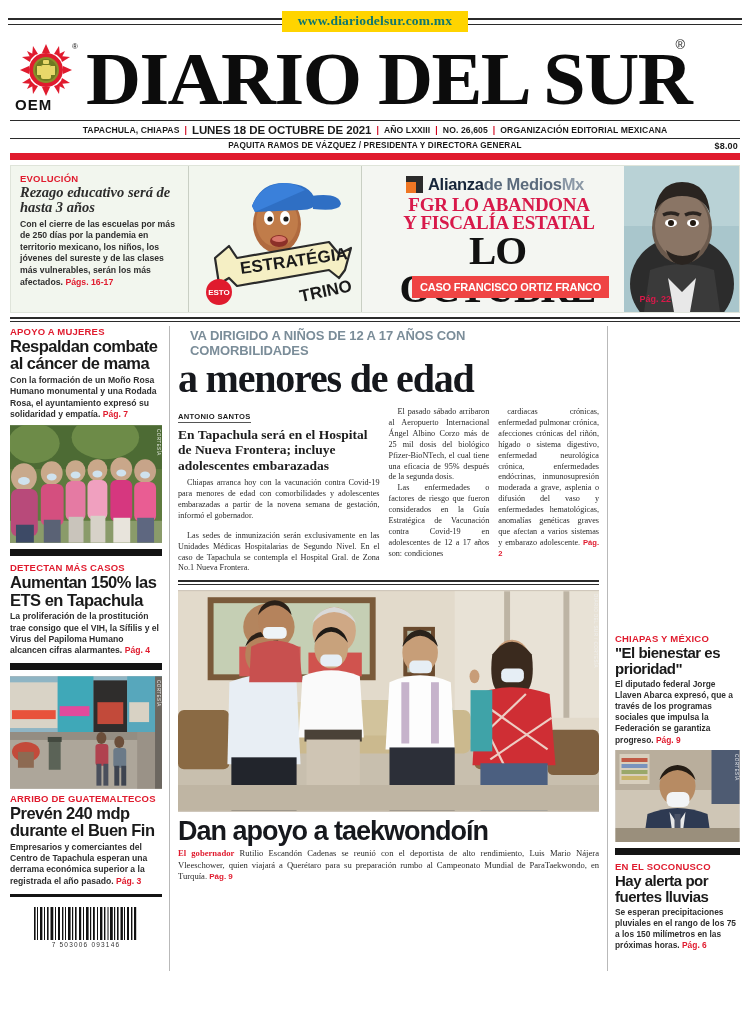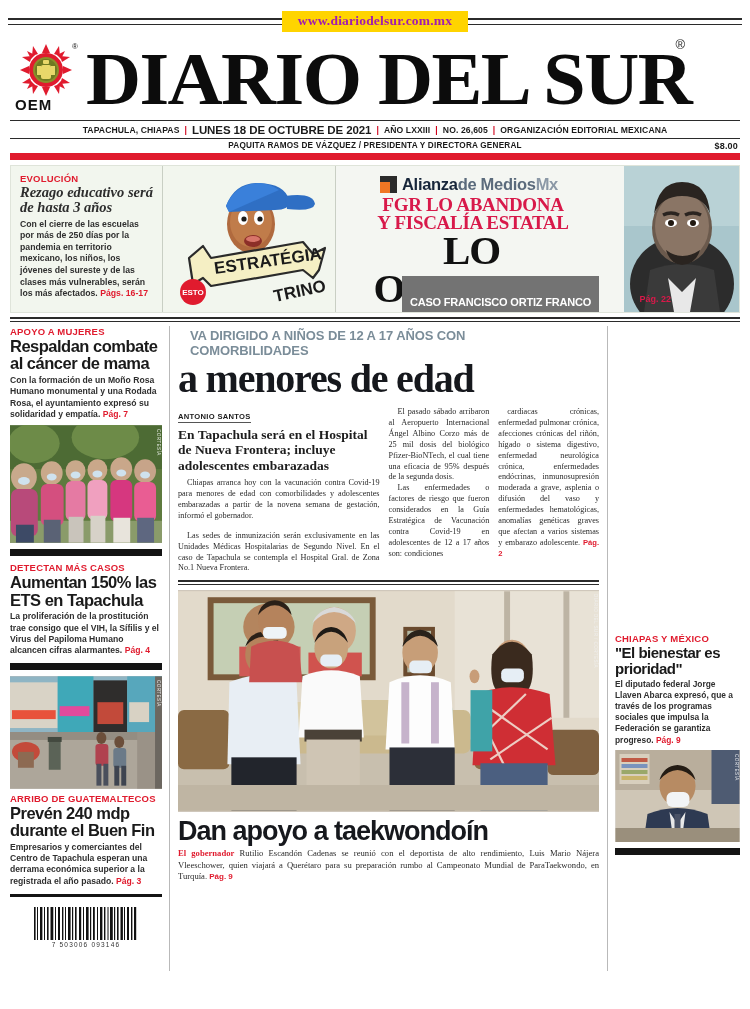--- a/index.html
+++ b/index.html
@@ -3,21 +3,21 @@
 <meta charset="utf-8">
 <style>
   html,body{margin:0;padding:0;background:#ffffff;}
   body{width:750px;height:1009px;overflow:hidden;font-family:"Liberation Sans",sans-serif;color:#1a1a1a;}
   .page{position:relative;width:750px;height:1009px;background:#fff;box-sizing:border-box;}
 
   
   .urlbar{position:relative;height:30px;margin:6px 8px 0 8px;display:flex;align-items:center;justify-content:center;}
   .urlbar:before{content:"";position:absolute;left:0;right:0;top:12px;height:2px;background:#2b2b2b;}
   .urlbar:after{content:"";position:absolute;left:0;right:0;top:18px;height:1px;background:#2b2b2b;}
-  .urlchip{position:relative;z-index:2;background:#ffd400;padding:2px 16px 3px 16px;font-family:"Liberation Serif",serif;font-weight:bold;font-size:13.5px;letter-spacing:.2px;color:#a21caf;}
+  .urlchip{position:relative;z-index:2;background:#ffd400;padding:2px 16px 3px 16px;font-family:"Liberation Serif",serif;font-weight:bold;font-size:13.5px;letter-spacing:.2px;color:#0f766e;}
 
   
   .masthead{display:flex;align-items:center;padding:2px 10px 0 12px;height:82px;}
   .oemlogo{width:74px;height:78px;position:relative;flex:0 0 74px;}
   .oem-sun{position:absolute;left:8px;top:4px;width:52px;height:52px;}
   .oem-word{position:absolute;left:3px;top:56px;font-family:"Liberation Sans",sans-serif;font-weight:bold;font-size:15px;letter-spacing:1px;color:#111;}
   .oem-reg{position:absolute;left:60px;top:2px;font-size:8px;color:#111;}
   .wordmark{flex:1;position:relative;display:flex;align-items:center;}
   .wordmark .txt{font-family:"Liberation Serif",serif;font-weight:bold;font-size:74px;line-height:.92;letter-spacing:-1.5px;color:#0c0c0c;transform:scaleX(1.03);transform-origin:left center;white-space:nowrap;}
   .wordmark .reg{font-size:13px;vertical-align:top;position:relative;top:-34px;left:2px;font-family:"Liberation Sans",sans-serif;font-weight:normal;}
@@ -26,36 +26,36 @@
   .rule-thin{height:1px;background:#2b2b2b;margin:0 10px;}
   .dateline{margin:0 10px;display:flex;align-items:center;justify-content:center;gap:5px;font-size:8.6px;font-weight:bold;letter-spacing:.1px;padding:3px 0 2px;color:#1b1b1b;}
   .dateline .sep{color:#d0021b;font-weight:bold;}
   .dateline .big{font-size:11.5px;font-weight:bold;letter-spacing:-.1px;}
   .directora{margin:0 10px;position:relative;text-align:center;font-size:8.2px;font-weight:bold;letter-spacing:.2px;padding:2px 0 3px;border-top:1px solid #2b2b2b;}
   .price{position:absolute;right:2px;top:2px;font-size:9px;font-weight:bold;}
   .redbar{height:7px;background:#e01b2e;margin:0 10px;}
 
   
   .toprow{margin:5px 10px 0 10px;display:flex;height:148px;background:#f2f6ee;border:1px solid #dfe4da;box-sizing:border-box;}
-  .panel-evo{width:152px;padding:7px 8px 4px 9px;box-sizing:border-box;border-right:1px solid #c9cfc4;}
+  .panel-evo{width:178px;padding:7px 8px 4px 9px;box-sizing:border-box;border-right:1px solid #c9cfc4;}
   .kicker-red{color:#e01b2e;font-weight:bold;font-size:9.5px;letter-spacing:.2px;margin-bottom:1px;}
   .evo-head{font-family:"Liberation Serif",serif;font-style:italic;font-weight:bold;font-size:14.5px;line-height:1.06;color:#2d2d2d;margin:1px 0 3px;}
   .evo-body{font-size:8.7px;line-height:1.33;font-weight:bold;color:#2f2f2f;}
   .evo-body .pg{color:#e01b2e;}
 
   .panel-cartoon{width:172px;position:relative;border-right:1px solid #c9cfc4;overflow:hidden;}
   .panel-alianza{flex:1;position:relative;overflow:hidden;background:#f4f6f2;}
 
   .alianza-logo{position:absolute;left:44px;top:9px;display:flex;align-items:center;gap:5px;}
   .al-mark{width:17px;height:17px;position:relative;}
   .al-txt{font-size:16.5px;font-weight:bold;letter-spacing:-.3px;}
   .al-txt .b{color:#17263a;} .al-txt .g{color:#5b6b7c;} .al-txt .l{color:#8b98a6;font-weight:bold;}
   .fgr{position:absolute;left:22px;top:30px;width:230px;text-align:center;font-family:"Liberation Serif",serif;font-weight:bold;font-size:19px;line-height:.97;color:#d8194a;letter-spacing:-.3px;}
   .lo-olvida{position:absolute;left:18px;top:66px;width:235px;text-align:center;font-family:"Liberation Serif",serif;font-weight:bold;font-size:41px;line-height:.92;color:#111;letter-spacing:-1px;}
-  .caso{position:absolute;left:50px;top:110px;background:#737373;color:#fff;font-size:11px;font-weight:bold;padding:20px 8px;letter-spacing:-.2px;margin-left:16px;}
+  .caso{position:absolute;left:50px;top:110px;background:#ef4444;color:#fff;font-size:11px;font-weight:bold;padding:5px 8px;letter-spacing:-.2px;}
   .caso-pag{position:absolute;right:68px;top:128px;color:#d8194a;font-size:9px;font-weight:bold;}
   .al-photo{position:absolute;right:0;top:0;width:115px;height:146px;overflow:hidden;}
 
   .dblrule{margin:4px 10px 0 10px;border-top:2px solid #2b2b2b;border-bottom:1px solid #2b2b2b;height:2px;}
 
   
   .grid{display:flex;margin:4px 10px 0 10px;height:645px;}
   .col-left{width:160px;flex:0 0 160px;border-right:1px solid #b9b9b9;padding-right:7px;box-sizing:border-box;}
   .col-mid{flex:1;padding:0 8px;box-sizing:border-box;border-right:1px solid #b9b9b9;}
   .col-right{width:132px;flex:0 0 132px;padding-left:7px;box-sizing:border-box;}
@@ -539,17 +539,25 @@
             <path d="M54 62 L62 74 L70 62 L66 92 L58 92 Z" fill="#e8e8e8"></path>
             <rect x="59" y="64" width="6" height="28" fill="#4a5266"></rect>
             <rect x="0" y="78" width="124" height="14" fill="#9a8f7c"></rect>
           </svg>
           <span class="credit-v">CORTESÍA</span>
         </div>
       </div>
 
       <div class="blackbar"></div>
 
+      <div>
+        <div class="kicker-red">EN EL SOCONUSCO</div>
+        <div class="rs-head">Hay alerta por fuertes lluvias</div>
+        <div class="rs-body">
+          <span>Se esperan precipitaciones pluviales en el rango de los 75 a los 150 milímetros en las próximas horas.</span>
+          <span class="pg">Pág. 6</span>
+        </div>
+      </div>
     </div>
 
   </div>
 
 </div>
 
 </body></html>

